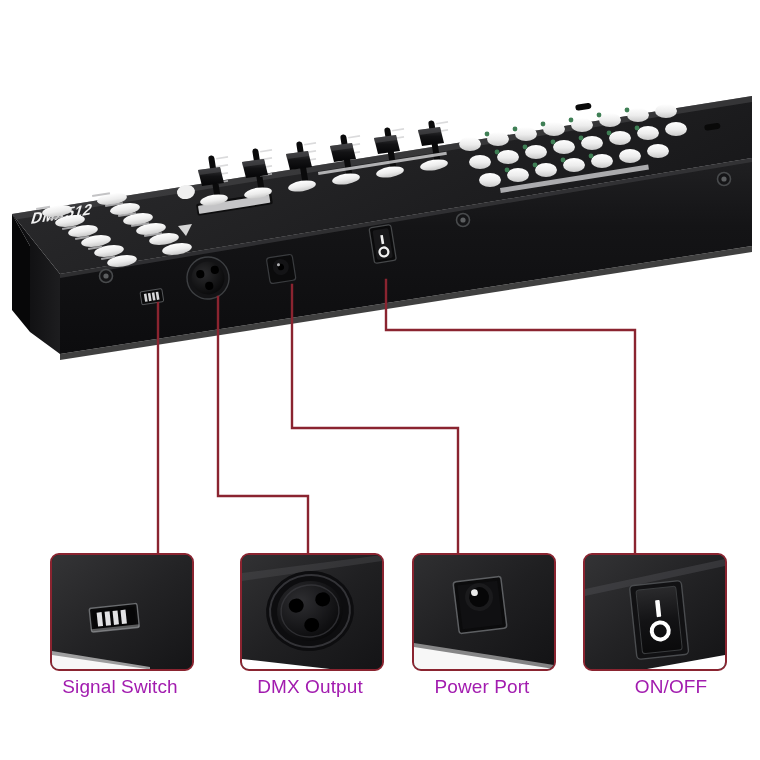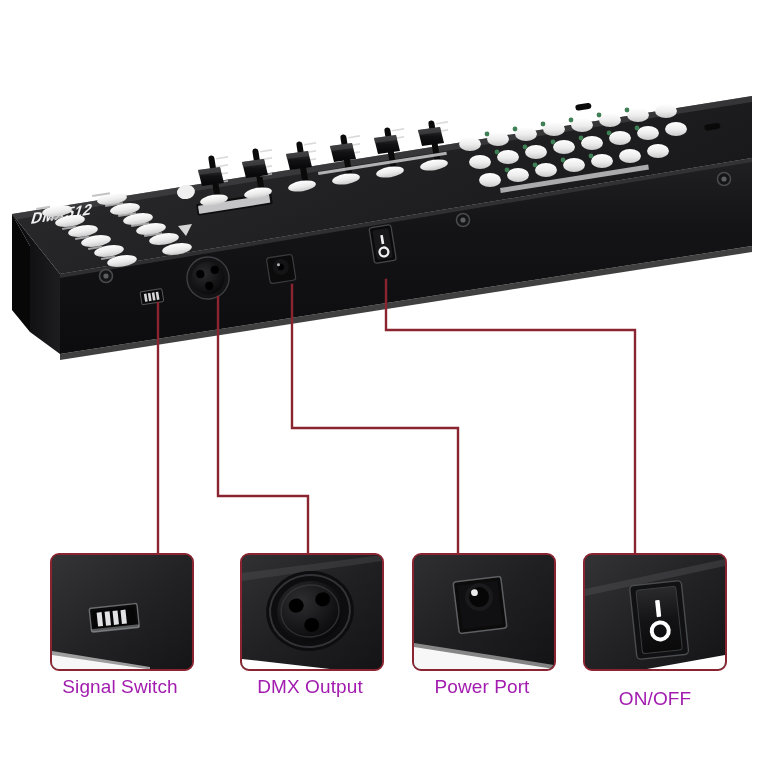--- a/index.html
+++ b/index.html
@@ -401,15 +401,15 @@
         <rect x="54" y="33" width="40" height="64" rx="3" fill="url(#c4rock)" stroke="#3a3c3e" stroke-width="1"></rect>
         <rect x="72" y="45" width="4.5" height="17" rx="1" fill="#ffffff"></rect>
         <circle cx="74" cy="76" r="8.5" fill="none" stroke="#ffffff" stroke-width="4"></circle>
       </g>
     </svg>
   </div>
 
   <div class="clabel" style="left:50px;top:676px;width:140px;">Signal Switch</div>
   <div class="clabel" style="left:412px;top:676px;width:140px;">Power Port</div>
   <div class="clabel" style="left:240px;top:676px;width:140px;">DMX Output</div>
-  <div class="clabel" style="left:585px;top:676px;width:140px;margin-top:12px;">ON/OFF</div>
+  <div class="clabel" style="left:601px;top:676px;width:140px;">ON/OFF</div>
 
 </div>
 
 </body></html>

